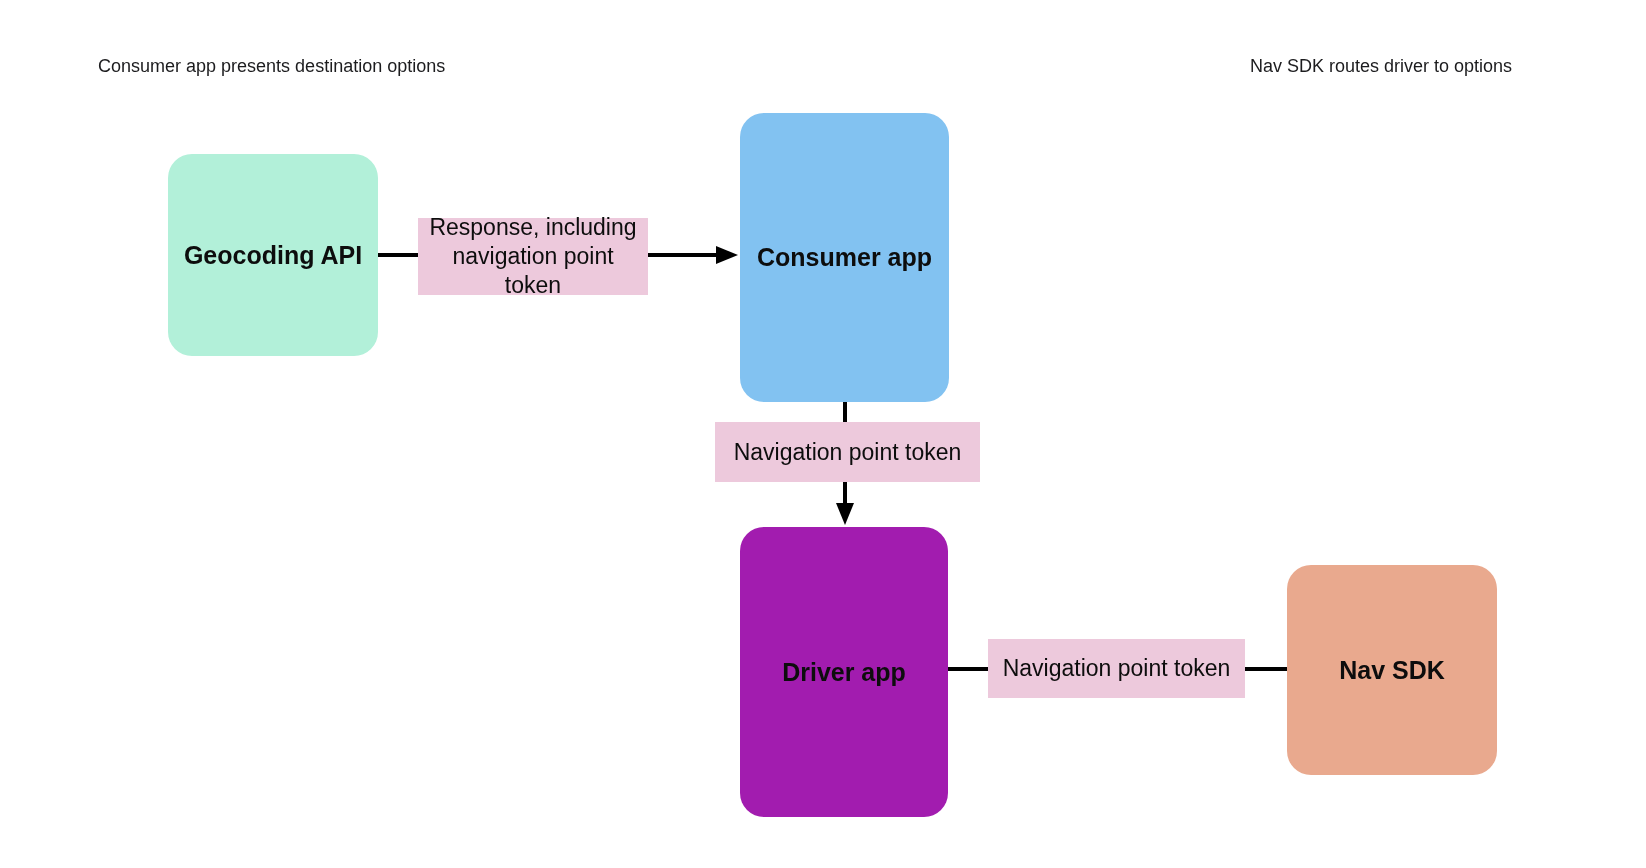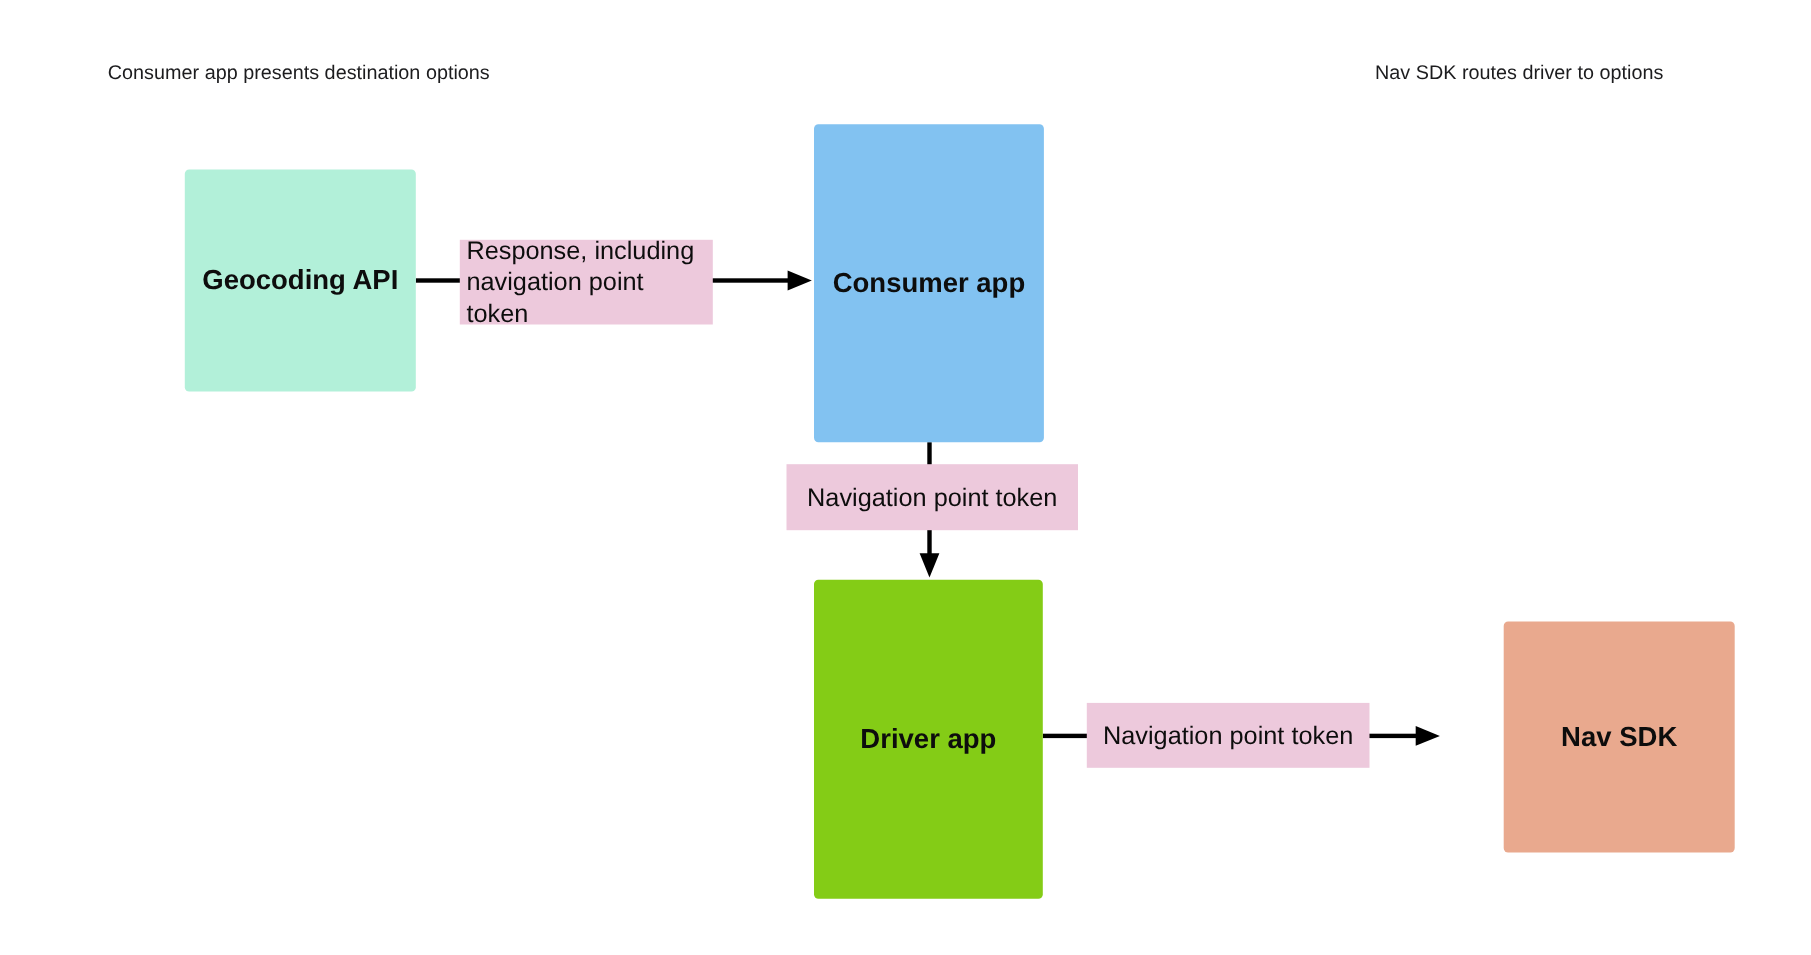--- a/index.html
+++ b/index.html
@@ -19,42 +19,43 @@
     position: absolute;
     top: 56px;
     font-size: 18px;
     font-weight: 400;
     color: #1c1c1e;
     white-space: nowrap;
     margin-left: 40px;
   }
   .node {
     position: absolute;
-    border-radius: 4px;
+    border-radius: 24px;
     display: flex;
     align-items: center;
     justify-content: center;
     z-index: 3;
   }
   .node .node-label {
     font-size: 25px;
     font-weight: 700;
     color: #0d0d0d;
     text-align: center;
   }
   .node-geocoding { left: 168px; top: 154px; width: 210px; height: 202px; }
   .node-consumer  { left: 740px; top: 113px; width: 209px; height: 289px; }
   .node-driver    { left: 740px; top: 527px; width: 208px; height: 290px; }
-  .node-navsdk    { left: 1367px; top: 565px; width: 210px; height: 210px; align-items: center; }
+  .node-navsdk    { left: 1287px; top: 565px; width: 210px; height: 210px; align-items: center; }
 
   .edge-label {
     position: absolute;
     display: flex;
     align-items: center;
     justify-content: center;
+    text-align: center;
     font-size: 23px;
     line-height: 1.25;
     color: #0d0d0d;
     z-index: 2;
     padding: 16px 6px;
   }
   .edge-label-1 { left: 418px; top: 218px; width: 230px; height: 77px; }
   .edge-label-2 { left: 715px; top: 422px; width: 265px; height: 60px; }
   .edge-label-3 { left: 988px; top: 639px; width: 257px; height: 59px; }
 
@@ -99,21 +100,21 @@
   <div class="edge-label edge-label-3" style="background-color: rgb(237, 201, 220);">Navigation point token</div>
 
   <div class="node node-geocoding" style="background-color: rgb(178, 240, 217);">
     <span class="node-label">Geocoding API</span>
   </div>
 
   <div class="node node-consumer" style="background-color: rgb(130, 194, 241);">
     <span class="node-label">Consumer app</span>
   </div>
 
-  <div class="node node-driver" style="background-color: #84cc16;">
+  <div class="node node-driver" style="background-color: #a21caf;">
     <span class="node-label">Driver app</span>
   </div>
 
   <div class="node node-navsdk" style="background-color: rgb(233, 169, 142);">
     <span class="node-label">Nav SDK</span>
   </div>
 
 </div>
 
 </body></html>

